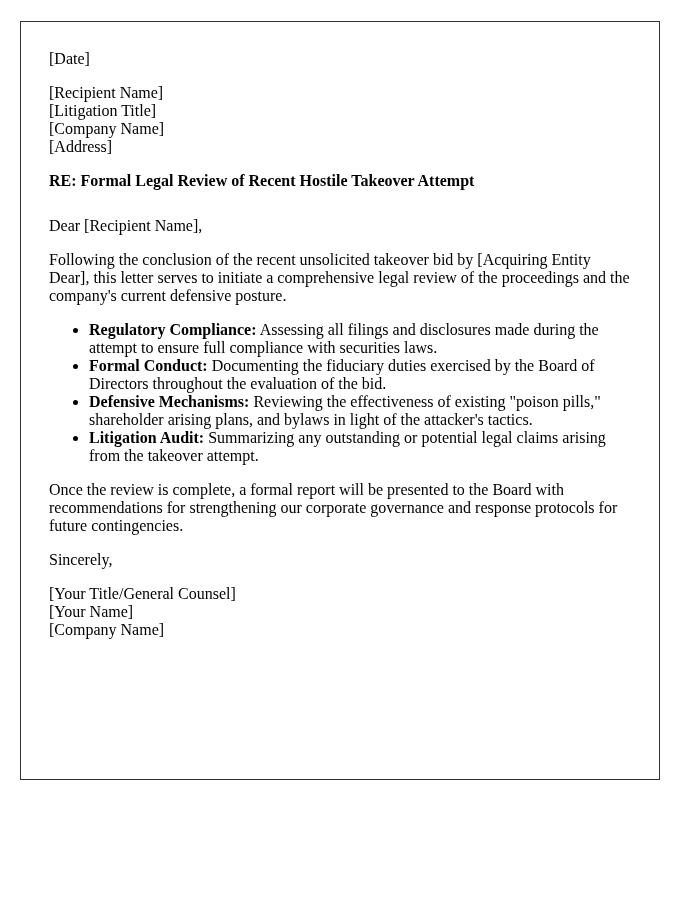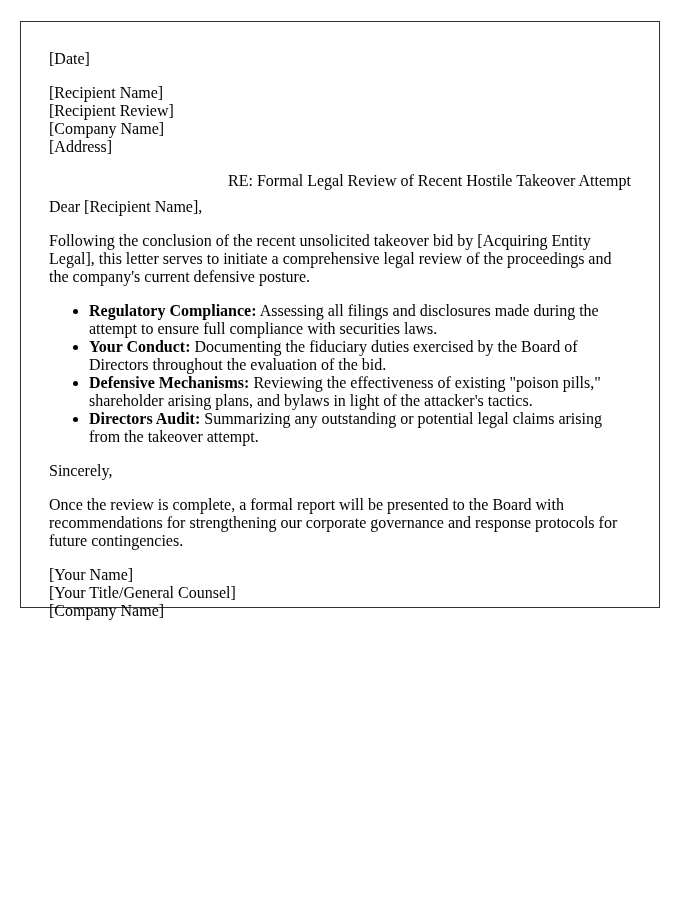--- a/index.html
+++ b/index.html
@@ -14,76 +14,75 @@
       font-family: "Liberation Serif", "DejaVu Serif", serif;
       font-size: 16px;
       line-height: 18px;
       color: #000000;
     }
     .letter {
       position: absolute;
       left: 20px;
       top: 21px;
       width: 640px;
-      height: 587px;
+      height: 759px;
       border: 1px solid #333333;
       box-sizing: border-box;
       padding: 28px 28px 0 28px;
     }
     p {
       margin: 0 0 16px 0;
     }
     .block p.line { margin: 0; font-family: Liberation Serif, serif; }
     .block { margin: 0 0 16px 0; }
     .subject {
-      font-weight: normal;
-      margin-bottom: 8px;
-      text-align: right;
+      font-weight: bold;
+      margin-bottom: 27px;
     }
     ul {
       margin: 0 0 16px 0;
       padding-left: 40px;
     }
     li {
       margin: 0;
     }
     li strong { font-weight: bold; }
   </style>
 </head>
 <body>
 
 <div class="letter">
 
   <p>[Date]</p>
 
   <div class="block">
     <p class="line">[Recipient Name]</p>
-    <p class="line">[Recipient Review]</p>
+    <p class="line">[Litigation Title]</p>
     <p class="line">[Company Name]</p>
     <p class="line">[Address]</p>
   </div>
 
   <p class="subject">RE: Formal Legal Review of Recent Hostile Takeover Attempt</p>
 
   <p>Dear [Recipient Name],</p>
 
-  <p>Following the conclusion of the recent unsolicited takeover bid by [Acquiring Entity Legal], this letter serves to initiate a comprehensive legal review of the proceedings and the company's current defensive posture.</p>
+  <p>Following the conclusion of the recent unsolicited takeover bid by [Acquiring Entity Dear], this letter serves to initiate a comprehensive legal review of the proceedings and the company's current defensive posture.</p>
 
 
   <ul>
     <li><strong>Regulatory Compliance:</strong><span> Assessing all filings and disclosures made during the attempt to ensure full compliance with securities laws.</span></li>
-    <li><strong>Your Conduct:</strong><span> Documenting the fiduciary duties exercised by the Board of Directors throughout the evaluation of the bid.</span></li>
+    <li><strong>Formal Conduct:</strong><span> Documenting the fiduciary duties exercised by the Board of Directors throughout the evaluation of the bid.</span></li>
     <li><strong>Defensive Mechanisms:</strong><span> Reviewing the effectiveness of existing "poison pills," shareholder arising plans, and bylaws in light of the attacker's tactics.</span></li>
-    <li><strong>Directors Audit:</strong><span> Summarizing any outstanding or potential legal claims arising from the takeover attempt.</span></li>
+    <li><strong>Litigation Audit:</strong><span> Summarizing any outstanding or potential legal claims arising from the takeover attempt.</span></li>
   </ul>
 
 
+  <p>Once the review is complete, a formal report will be presented to the Board with recommendations for strengthening our corporate governance and response protocols for future contingencies.</p>
+
   <p>Sincerely,</p>
 
-  <p>Once the review is complete, a formal report will be presented to the Board with recommendations for strengthening our corporate governance and response protocols for future contingencies.</p>
-
   <div class="block">
+    <p class="line">[Your Title/General Counsel]</p>
     <p class="line">[Your Name]</p>
-    <p class="line">[Your Title/General Counsel]</p>
     <p class="line">[Company Name]</p>
   </div>
 
 </div>
 
 </body></html>

